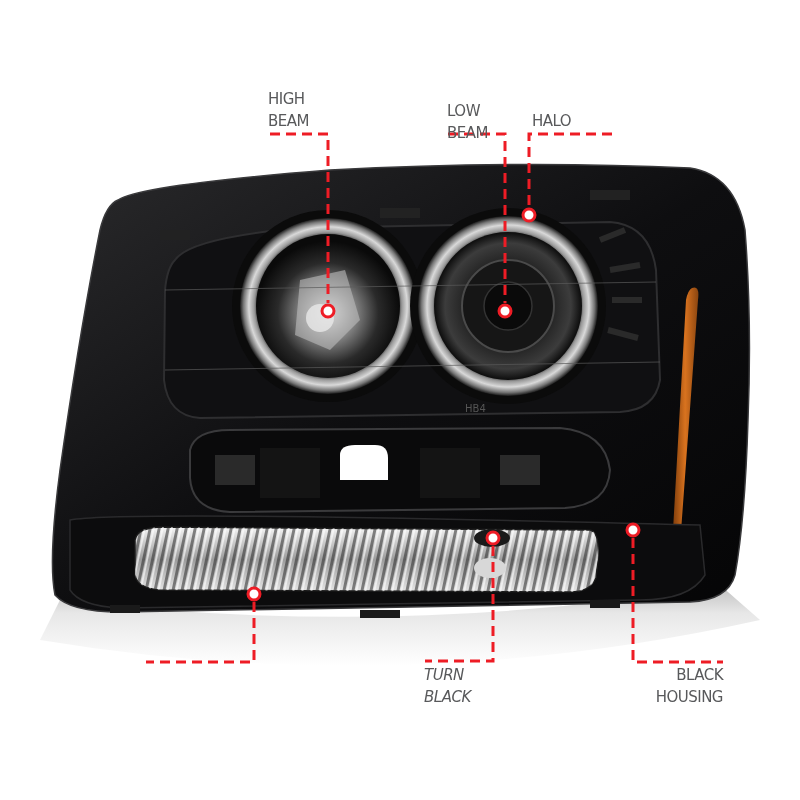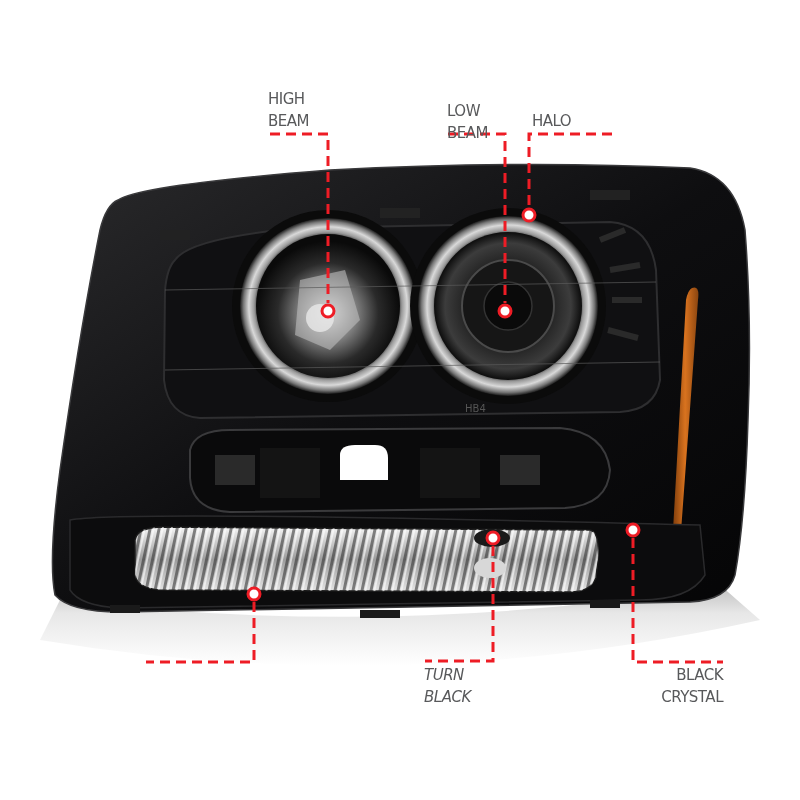--- a/index.html
+++ b/index.html
@@ -155,15 +155,15 @@
     <span>HALO</span>
   </div>
   <div class="label" style="left:145px; top:664px;">
   </div>
   <div class="label" style="left:424px; top:664px;font-style:italic;">
     <span>TURN</span>
     <span>BLACK</span>
   </div>
   <div class="label right" style="right:77px; top:664px;">
     <span>BLACK</span>
-    <span>CRYSTAL</span>
+    <span>HOUSING</span>
   </div>
 </div>
 
 </body></html>

